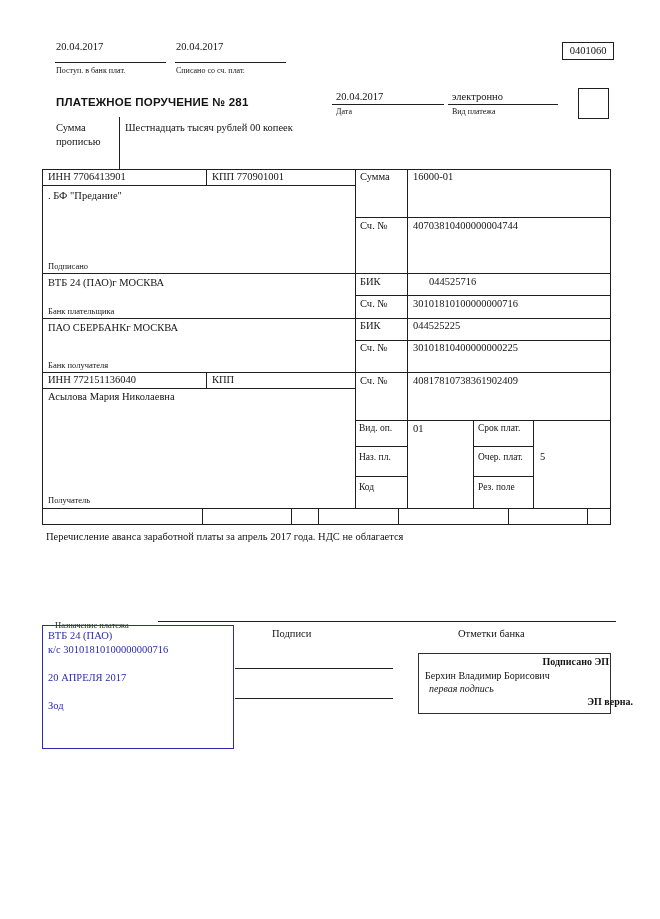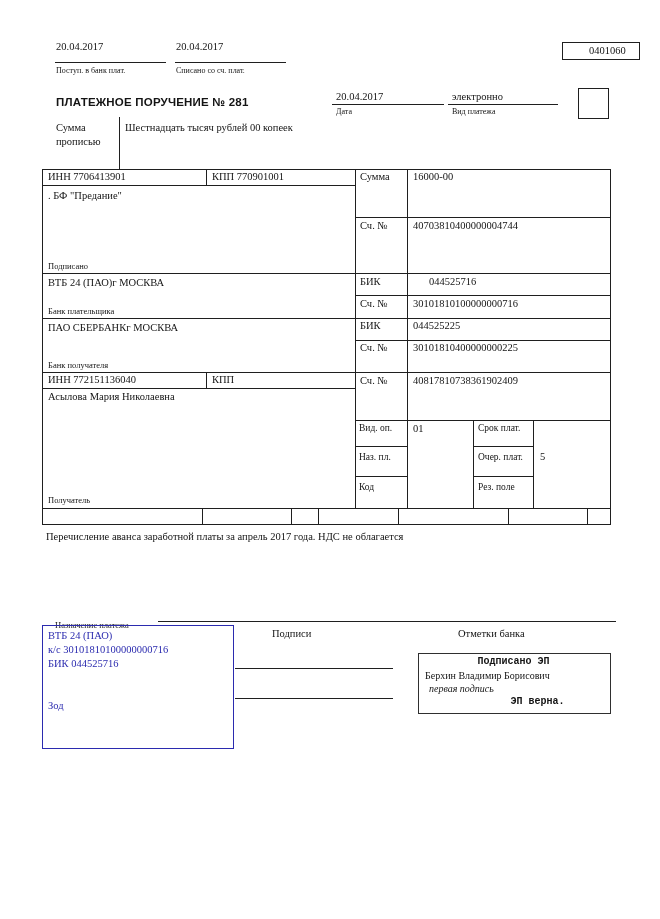--- a/index.html
+++ b/index.html
@@ -12,38 +12,38 @@
   .g{position:absolute;font-size:9.5px;line-height:11px;}
   .hl{position:absolute;height:1px;background:#1f1f1f;}
   .vl{position:absolute;width:1px;background:#1f1f1f;}
   .box{position:absolute;border:1px solid #1f1f1f;background:#fff;}
   .title{position:absolute;font-family:"Liberation Sans", sans-serif;font-weight:bold;
          font-size:11.5px;letter-spacing:.2px;white-space:nowrap;}
   .note{position:absolute;border:1.5px solid #2b2baf;color:#2b2baf;
         font-size:10.5px;line-height:13.9px;padding:3px 5px;}
   .note div{min-height:13.9px;white-space:nowrap;}
   .stampbox{position:absolute;border:1px solid #2f2f2f;}
-  .stamp-c{position:absolute;text-align:center;font-size:10px;font-family:Liberation Mono, monospace;}
+  .stamp-c{position:absolute;text-align:right;font-size:10px;}
   .bold{font-weight:bold;}
   .ital{font-style:italic;}
 </style>
 </head>
 <body>
 
 <div class="page">
 
   <span class="t" style="left:56px;top:41px;">20.04.2017</span>
   <div class="hl" style="left:55px;top:62px;width:111px;"></div>
   <span class="s" style="left:56px;top:66px;">Поступ. в банк плат.</span>
 
   <span class="t" style="left:176px;top:41px;">20.04.2017</span>
   <div class="hl" style="left:175px;top:62px;width:111px;"></div>
   <span class="s" style="left:176px;top:66px;">Списано со сч. плат.</span>
 
-  <div class="box" style="left:562px;top:42px;width:50px;height:16px;font-size:10.5px;line-height:16px;padding-left:26px;">0401060</div>
+  <div class="box" style="left:562px;top:42px;width:50px;height:16px;text-align:center;font-size:10.5px;line-height:16px;">0401060</div>
 
   <span class="title" style="left:56px;top:96px;">ПЛАТЕЖНОЕ ПОРУЧЕНИЕ № 281</span>
 
   <span class="t" style="left:336px;top:91px;">20.04.2017</span>
   <div class="hl" style="left:332px;top:104px;width:112px;"></div>
   <span class="s" style="left:336px;top:107px;">Дата</span>
 
   <span class="t" style="left:452px;top:91px;">электронно</span>
   <div class="hl" style="left:448px;top:104px;width:110px;"></div>
   <span class="s" style="left:452px;top:107px;">Вид платежа</span>
@@ -84,21 +84,21 @@
   <div class="vl" style="left:202px;top:508px;height:16px;"></div>
   <div class="vl" style="left:291px;top:508px;height:16px;"></div>
   <div class="vl" style="left:318px;top:508px;height:16px;"></div>
   <div class="vl" style="left:398px;top:508px;height:16px;"></div>
   <div class="vl" style="left:508px;top:508px;height:16px;"></div>
   <div class="vl" style="left:587px;top:508px;height:16px;"></div>
 
   <span class="t" style="left:48px;top:171px;">ИНН 7706413901</span>
   <span class="t" style="left:212px;top:171px;">КПП 770901001</span>
   <span class="t" style="left:360px;top:171px;">Сумма</span>
-  <span class="v" style="left:413px;top:171px;">16000-00</span>
+  <span class="v" style="left:413px;top:171px;">16000-01</span>
   <span class="v" style="left:48px;top:190px;">. БФ "Предание"</span>
   <span class="t" style="left:360px;top:220px;">Сч. №</span>
   <span class="v" style="left:413px;top:220px;">40703810400000004744</span>
   <span class="s2" style="left:48px;top:261px;">Подписано</span>
 
   <span class="v" style="left:48px;top:277px;">ВТБ 24 (ПАО)г МОСКВА</span>
   <span class="t" style="left:360px;top:276px;">БИК</span>
   <span class="v" style="left:429px;top:276px;">044525716</span>
   <span class="t" style="left:360px;top:298px;">Сч. №</span>
   <span class="v" style="left:413px;top:298px;">30101810100000000716</span>
@@ -127,22 +127,22 @@
   <span class="g" style="left:478px;top:482px;">Рез. поле</span>
   <span class="s2" style="left:48px;top:495px;">Получатель</span>
 
   <span class="v" style="left:46px;top:531px;">Перечисление аванса заработной платы за апрель 2017 года. НДС не облагается</span>
   <span class="s2" style="left:55px;top:620px;text-align:right;">Назначение платежа</span>
   <div class="hl" style="left:158px;top:621px;width:458px;"></div>
 
   <div class="note" style="left:42px;top:625px;width:180px;height:116px;">
     <div>ВТБ 24 (ПАО)</div>
     <div>к/с 30101810100000000716</div>
-    <div>БИК 044525716</div>
     <div></div>
+    <div>20 АПРЕЛЯ 2017</div>
     <div></div>
     <div>Зод</div>
   </div>
 
   <span class="v" style="left:272px;top:628px;">Подписи</span>
   <span class="v" style="left:458px;top:628px;">Отметки банка</span>
 
   <div class="hl" style="left:235px;top:668px;width:158px;"></div>
   <div class="hl" style="left:235px;top:698px;width:158px;"></div>
 

